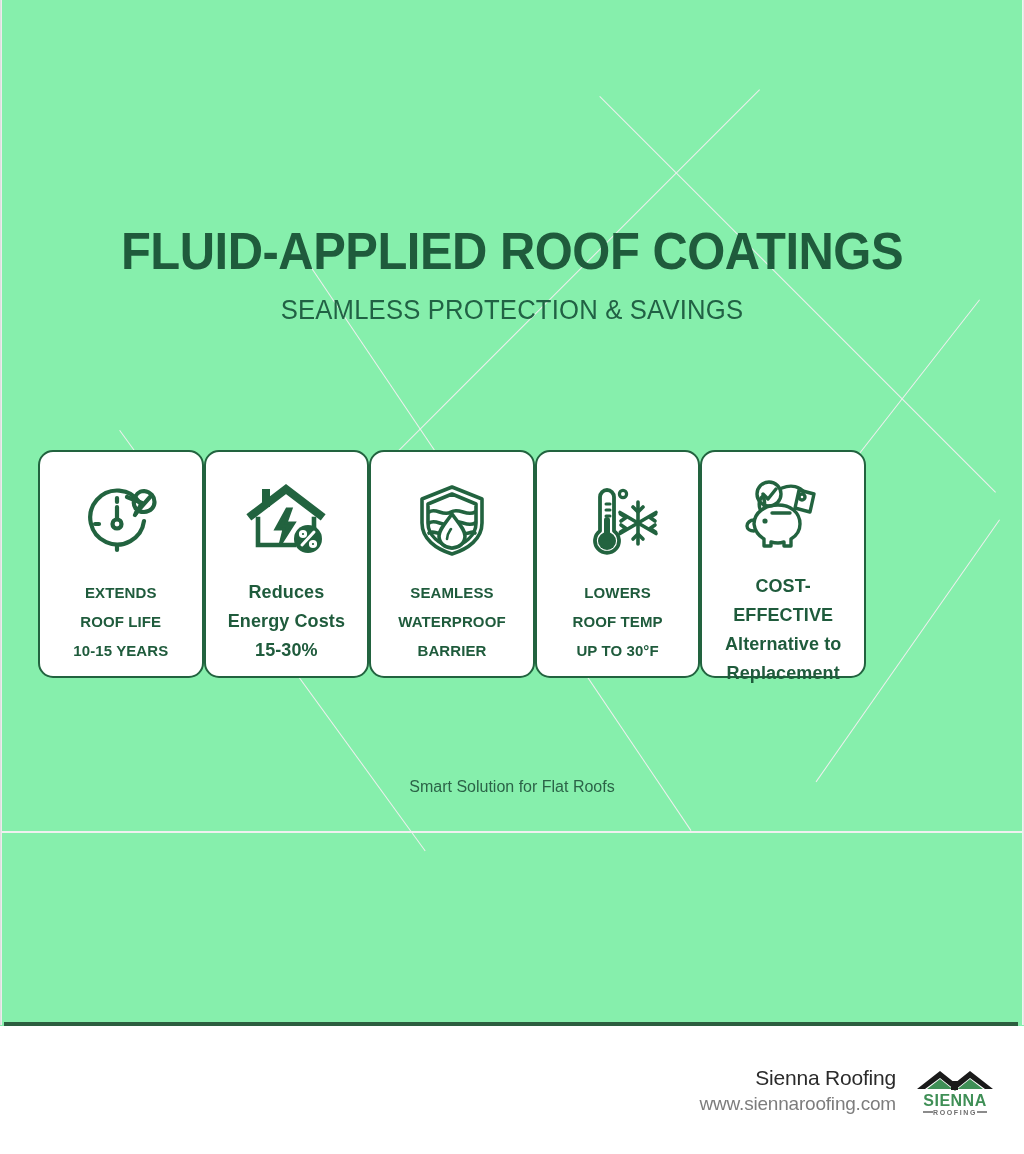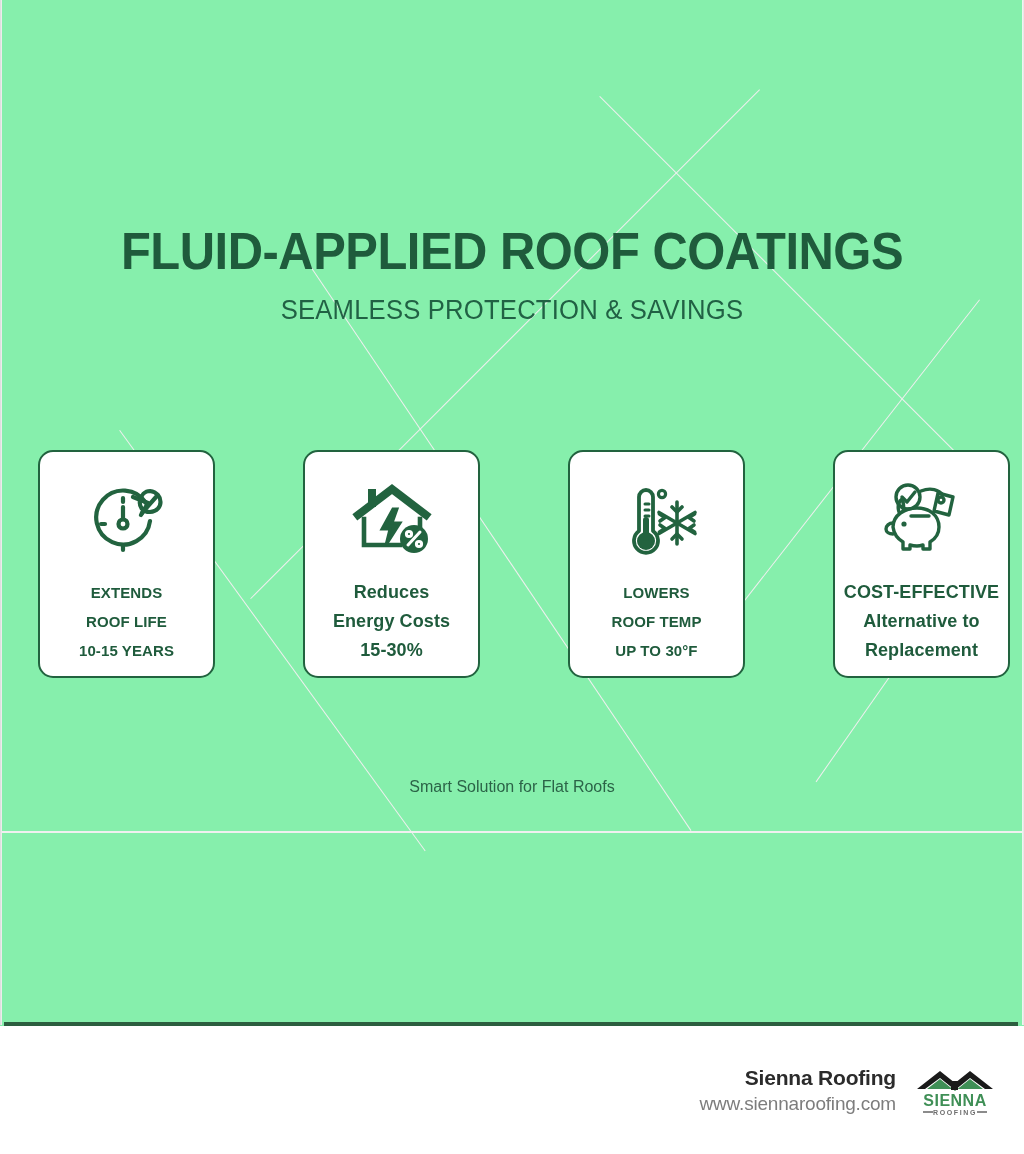--- a/index.html
+++ b/index.html
@@ -63,21 +63,21 @@
     line-height: 32px;
     font-weight: 400;
     letter-spacing: 0.2px;
     color: #216144;
     transform: scaleX(0.95);
   }
   .cards {
     position: absolute;
     left: 38px;
     top: 450px;
-    width: 972px;
+    width: 828px;
     display: flex;
     justify-content: space-between;
     align-items: stretch;
   }
   .card {
     width: 177px;
     height: 228px;
     box-sizing: border-box;
     border: 2px solid #22633f;
     border-radius: 15px;
@@ -145,21 +145,21 @@
     padding: 38px 28px 0 0;
     box-sizing: border-box;
   }
   .footer-text {
     text-align: right;
     margin-right: 18px;
   }
   .footer-brand {
     font-size: 21px;
     line-height: 27px;
-    font-weight: 700;
+    font-weight: 400;
     color: #2b2b2b;
     letter-spacing: -0.2px;
   }
   .footer-url {
     font-size: 19px;
     line-height: 25px;
     font-weight: 400;
     color: #7d7d7d;
     letter-spacing: -0.2px;
   }
@@ -228,20 +228,37 @@
             <circle cx="57" cy="53" r="2.6" fill="none"></circle>
             <circle cx="67" cy="63" r="2.6" fill="none"></circle>
           </g>
         </svg>
       </div>
       <div class="card-label mixed">Reduces
 Energy Costs
 15-30%</div>
     </div>
 
+    <div class="card">
+      <div class="card-icon">
+        <svg width="76" height="78" viewBox="0 0 76 78" fill="none" stroke="#22633f" stroke-width="3.6" stroke-linecap="round" stroke-linejoin="round">
+          <path d="M38 6 L68 18 L68 42 C68 58 54 68 38 73 C22 68 8 58 8 42 L8 18 Z"></path>
+          <path d="M38 13 L62 23 L62 42 C62 55 50 63 38 67 C26 63 14 55 14 42 L14 23 Z"></path>
+          <path d="M15 31 C22 26 29 36 37 31 C45 26 53 36 61 31"></path>
+          <path d="M15 42 C22 37 29 47 37 42 C45 37 53 47 61 42"></path>
+          <path d="M15 52 C20 49 24 54 28 52"></path>
+          <path d="M50 52 C54 54 58 49 61 52"></path>
+          <path d="M38 33 C46 44 51 49 51 55 C51 62 45 67 38 67 C31 67 25 62 25 55 C25 49 30 44 38 33 Z" fill="#ffffff"></path>
+          <path d="M33 58 C33 53 35 51 37 48" stroke-width="2.6"></path>
+        </svg>
+      </div>
+      <div class="card-label">SEAMLESS
+WATERPROOF
+BARRIER</div>
+    </div>
 
     <div class="card">
       <div class="card-icon">
         <svg width="84" height="78" viewBox="0 0 84 78" fill="none" stroke="#22633f" stroke-width="3.8" stroke-linecap="round" stroke-linejoin="round">
           <path d="M24 50 L24 16 A7 7 0 0 1 38 16 L38 50 A12 12 0 1 1 24 50 Z"></path>
           <circle cx="31" cy="60" r="9" fill="#22633f" stroke="none"></circle>
           <rect x="28" y="36" width="6" height="24" rx="3" fill="#22633f" stroke="none"></rect>
           <line x1="30" y1="23" x2="34" y2="23" stroke-width="3"></line>
           <line x1="30" y1="29" x2="34" y2="29" stroke-width="3"></line>
           <line x1="30" y1="35" x2="34" y2="35" stroke-width="3"></line>

